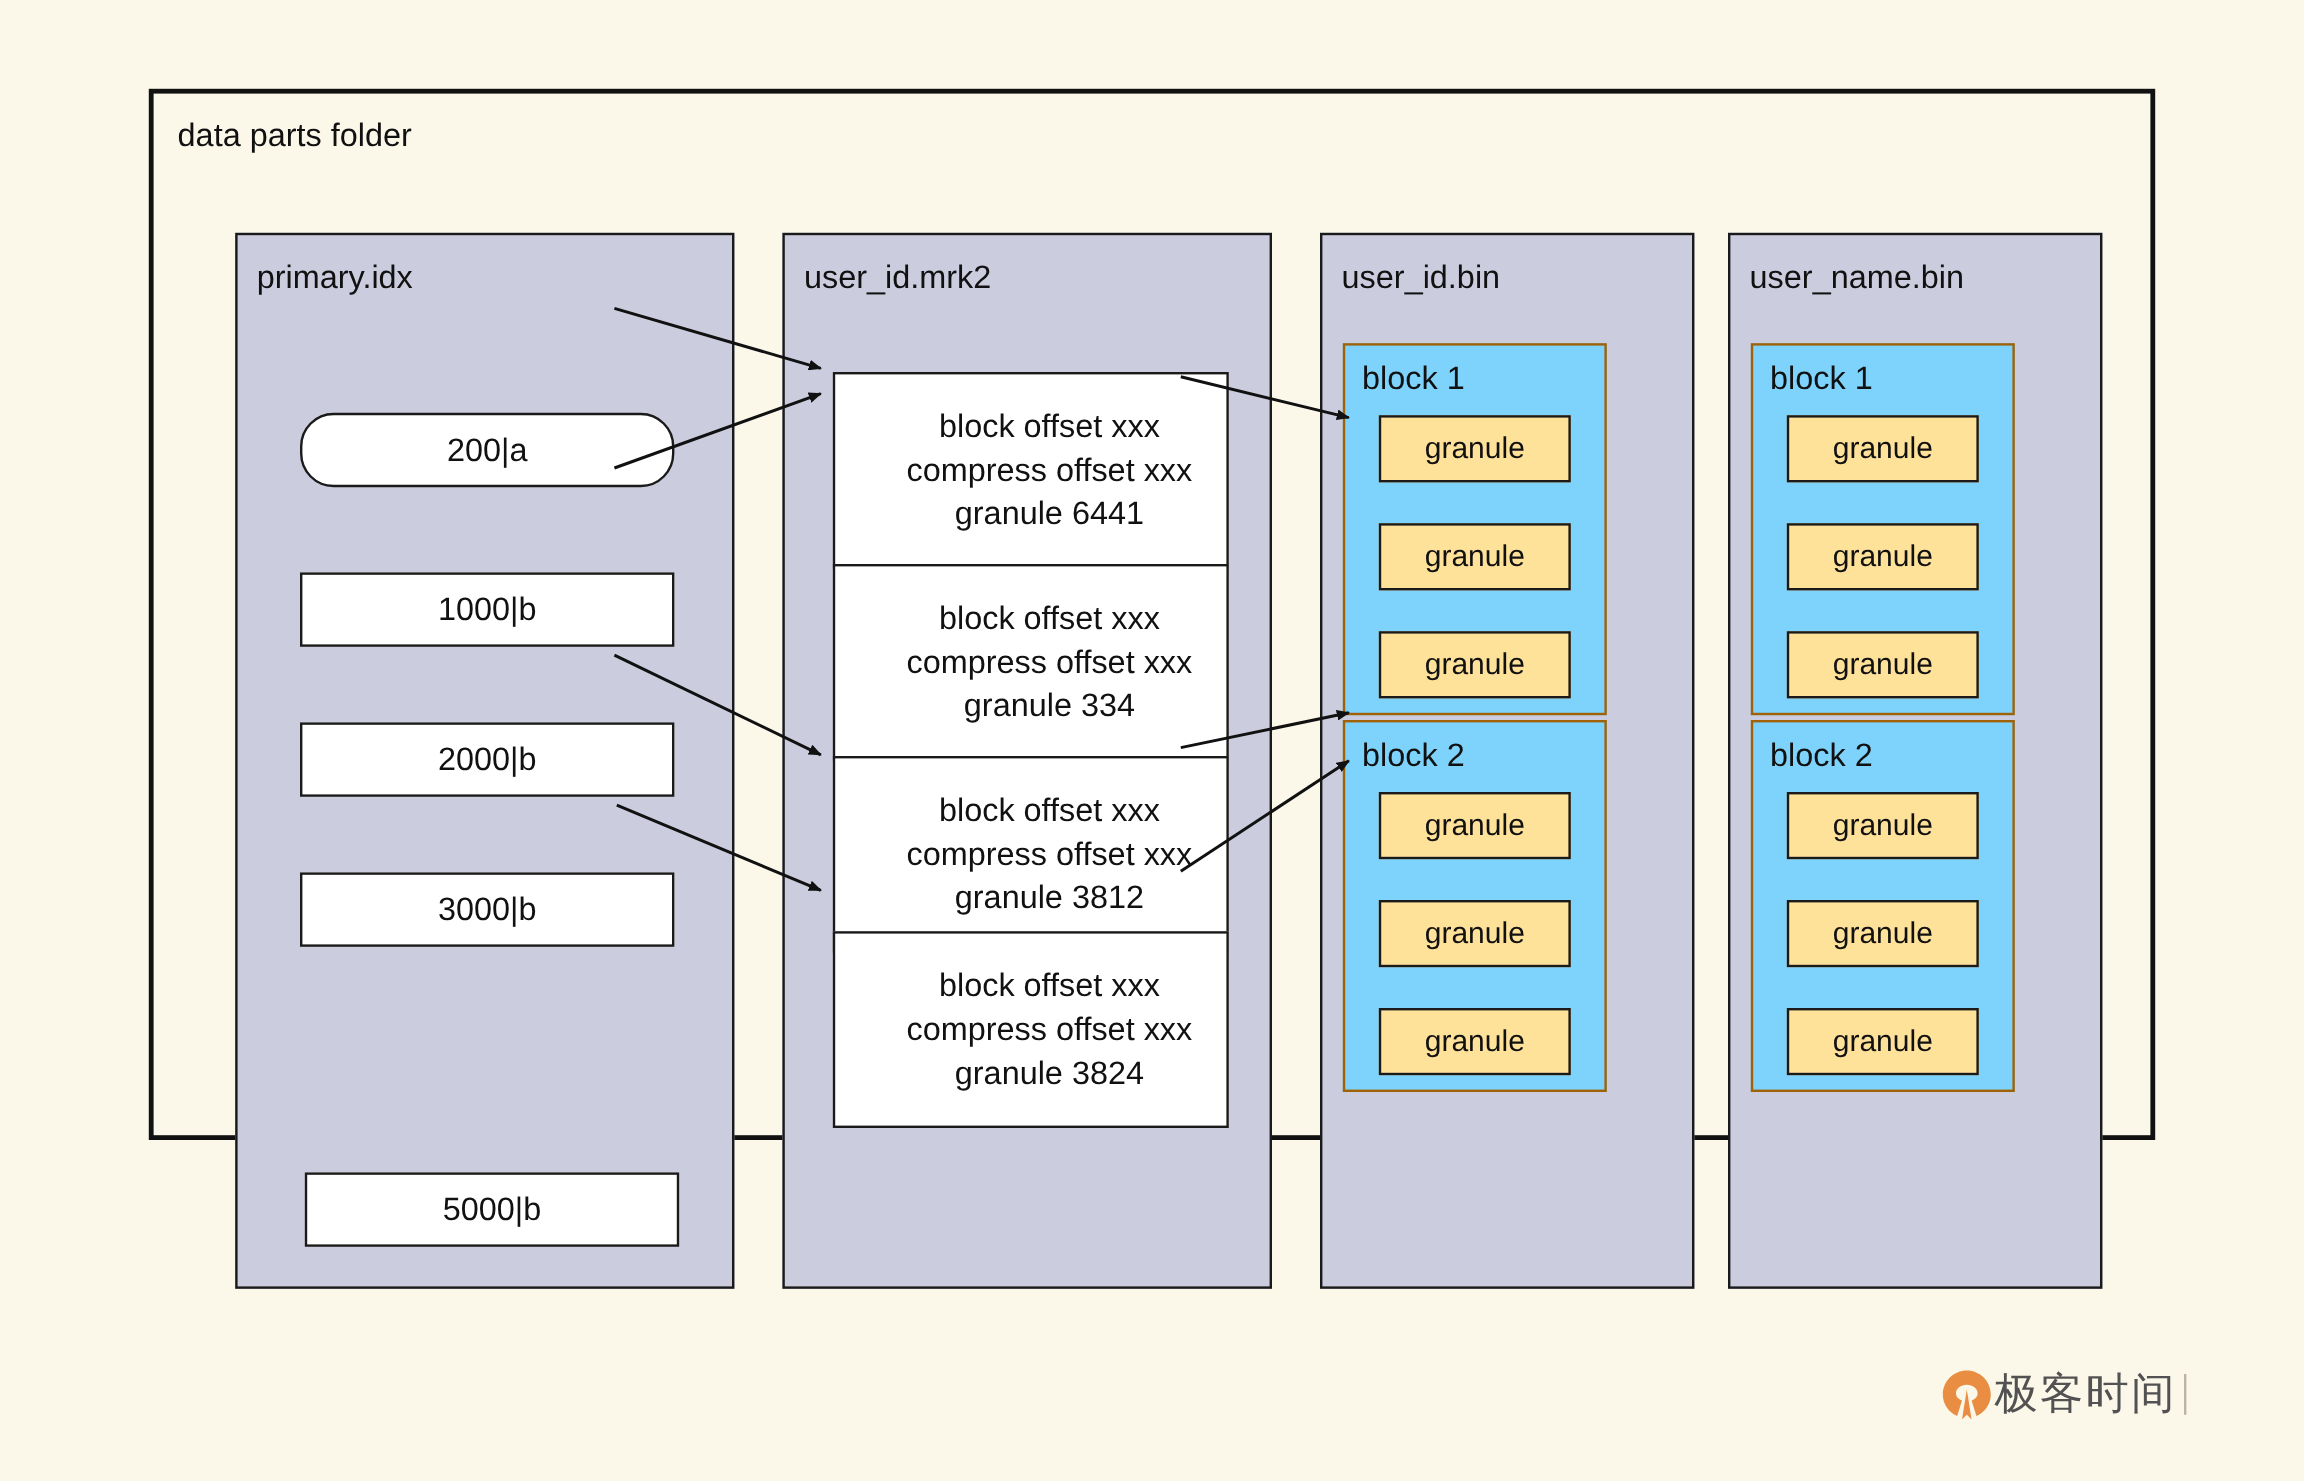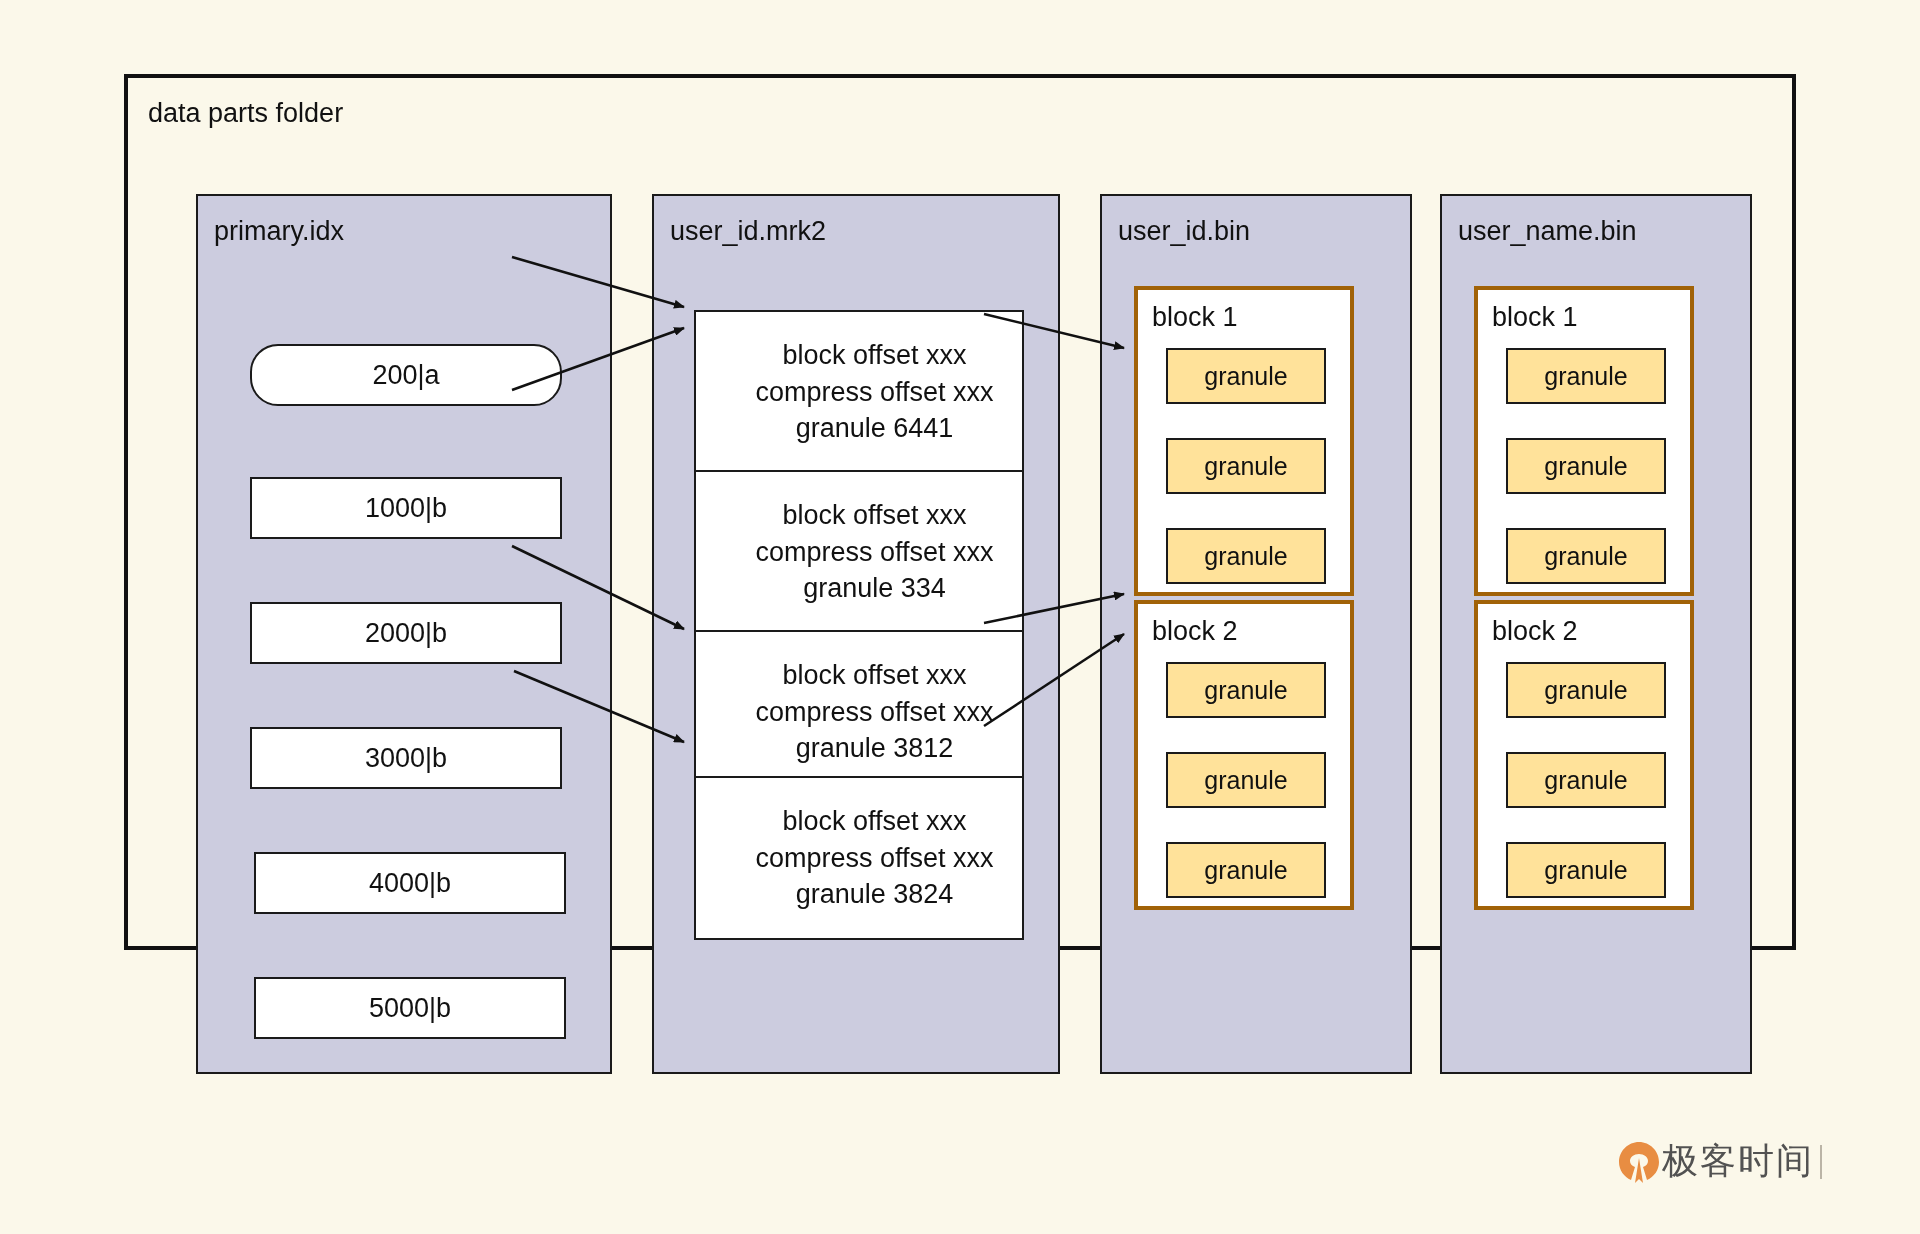--- a/index.html
+++ b/index.html
@@ -102,24 +102,24 @@
   }
   .mrk-entry .line { line-height: 1.05; white-space: nowrap; }
   .mrk-entry.m0 { top: 114px; }
   .mrk-entry.m1 { top: 274px; }
   .mrk-entry.m2 { top: 434px; }
   .mrk-entry.m3 { top: 580px; }
 
   
   .bin-block {
     position: absolute;
-    left: 32px;
+    left: 17px;
     width: 220px;
-    background: #ffffff;
-    border: 4px solid #a16207;
+    background: #7dd3fc;
+    border: 2px solid #a16207;
     box-sizing: border-box;
   }
   .bin-block.b0 { top: 90px;  height: 310px; }
   .bin-block.b1 { top: 404px; height: 310px; }
 
   .block-label {
     position: absolute;
     left: 14px;
     top: 14px;
     font-size: 27px;
@@ -196,21 +196,20 @@
 <div id="diagram-frame">
 
   <div id="frame-title">data parts folder</div>
 
   <div class="file-panel" id="panel-primary-idx">
     <div class="file-title">primary.idx</div>
     <div class="idx-entry e0">200|a</div>
     <div class="idx-entry e1">1000|b</div>
     <div class="idx-entry e2">2000|b</div>
     <div class="idx-entry e3">3000|b</div>
-    <div class="idx-entry e4">4000|b</div>
     <div class="idx-entry e5">5000|b</div>
   </div>
 
   <div class="file-panel" id="panel-mrk2">
     <div class="file-title">user_id.mrk2</div>
 
     <div class="mrk-entry m0">
       <span class="line">block offset xxx</span>
       <span class="line">compress offset xxx</span>
       <span class="line">granule 6441</span>

